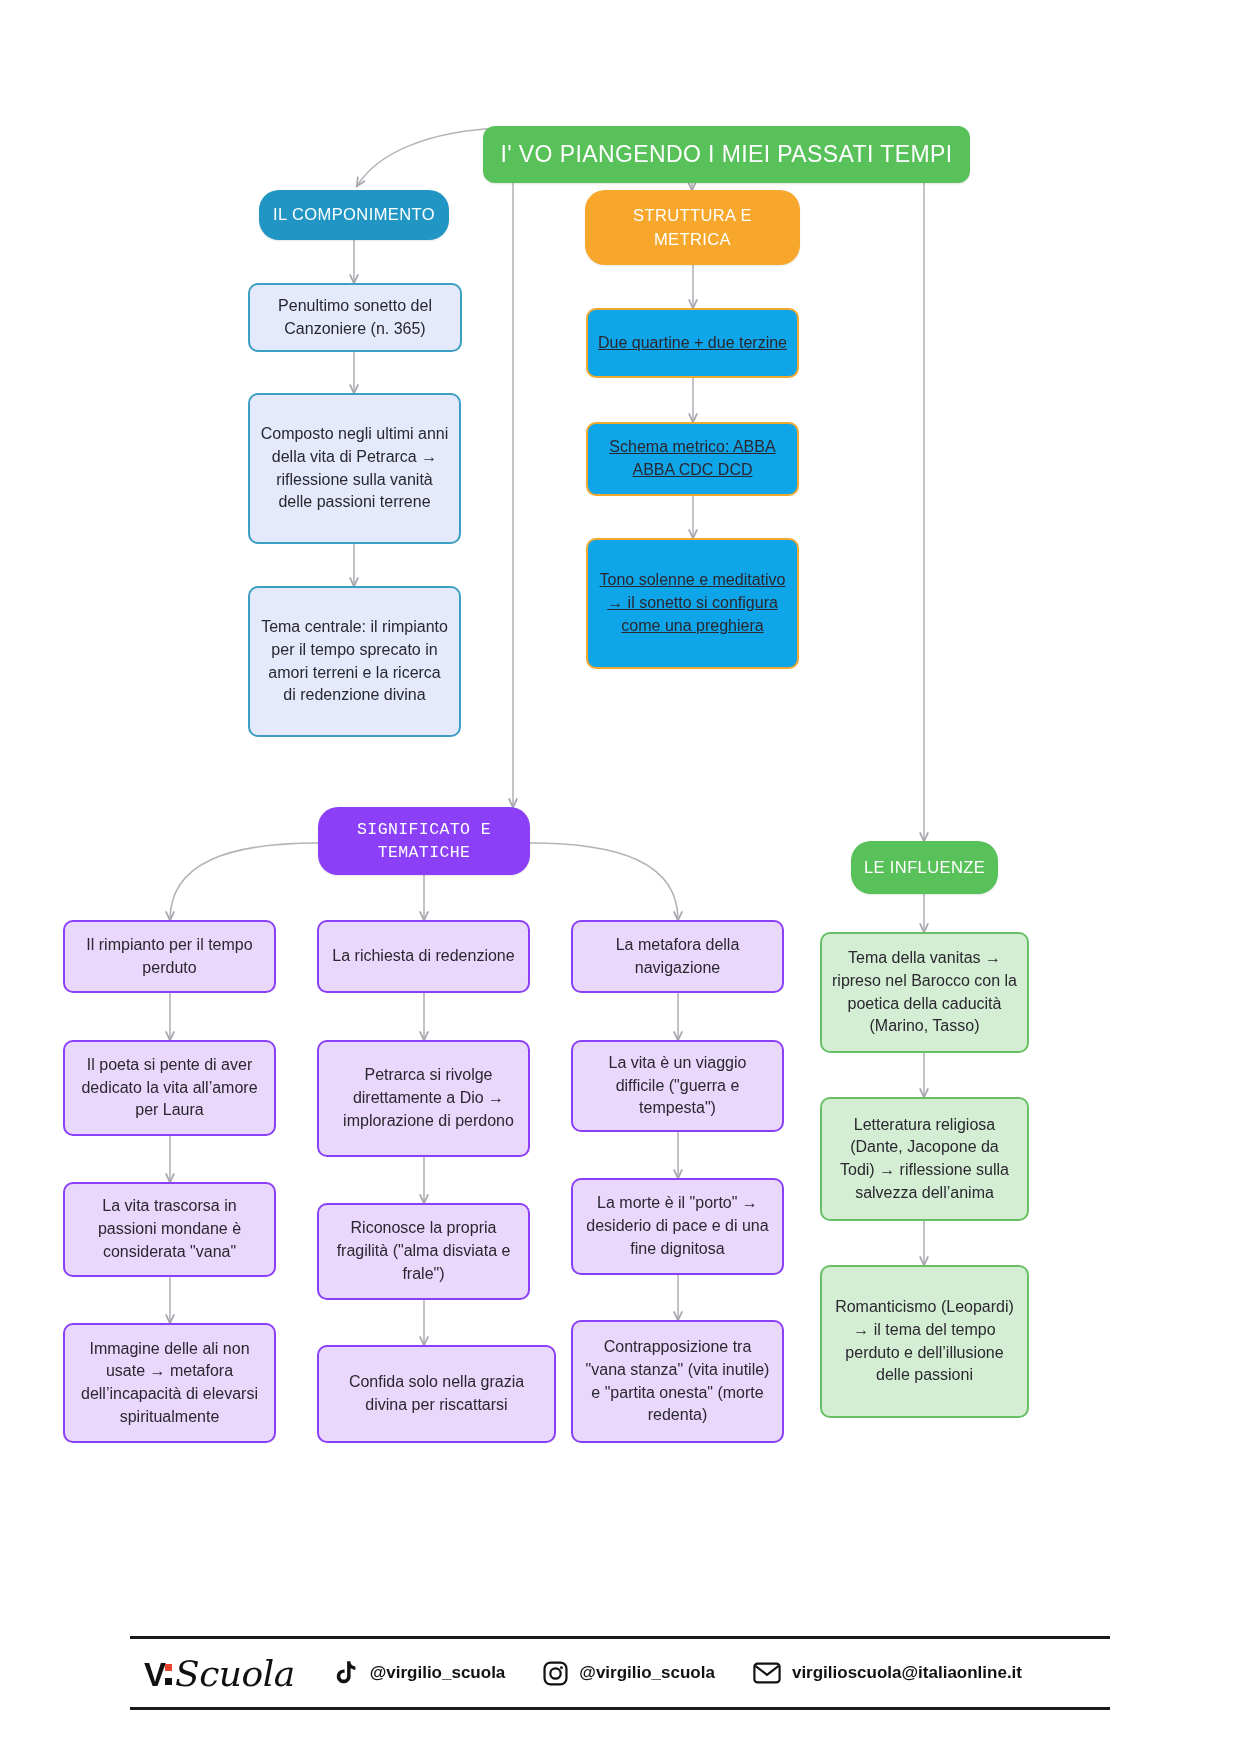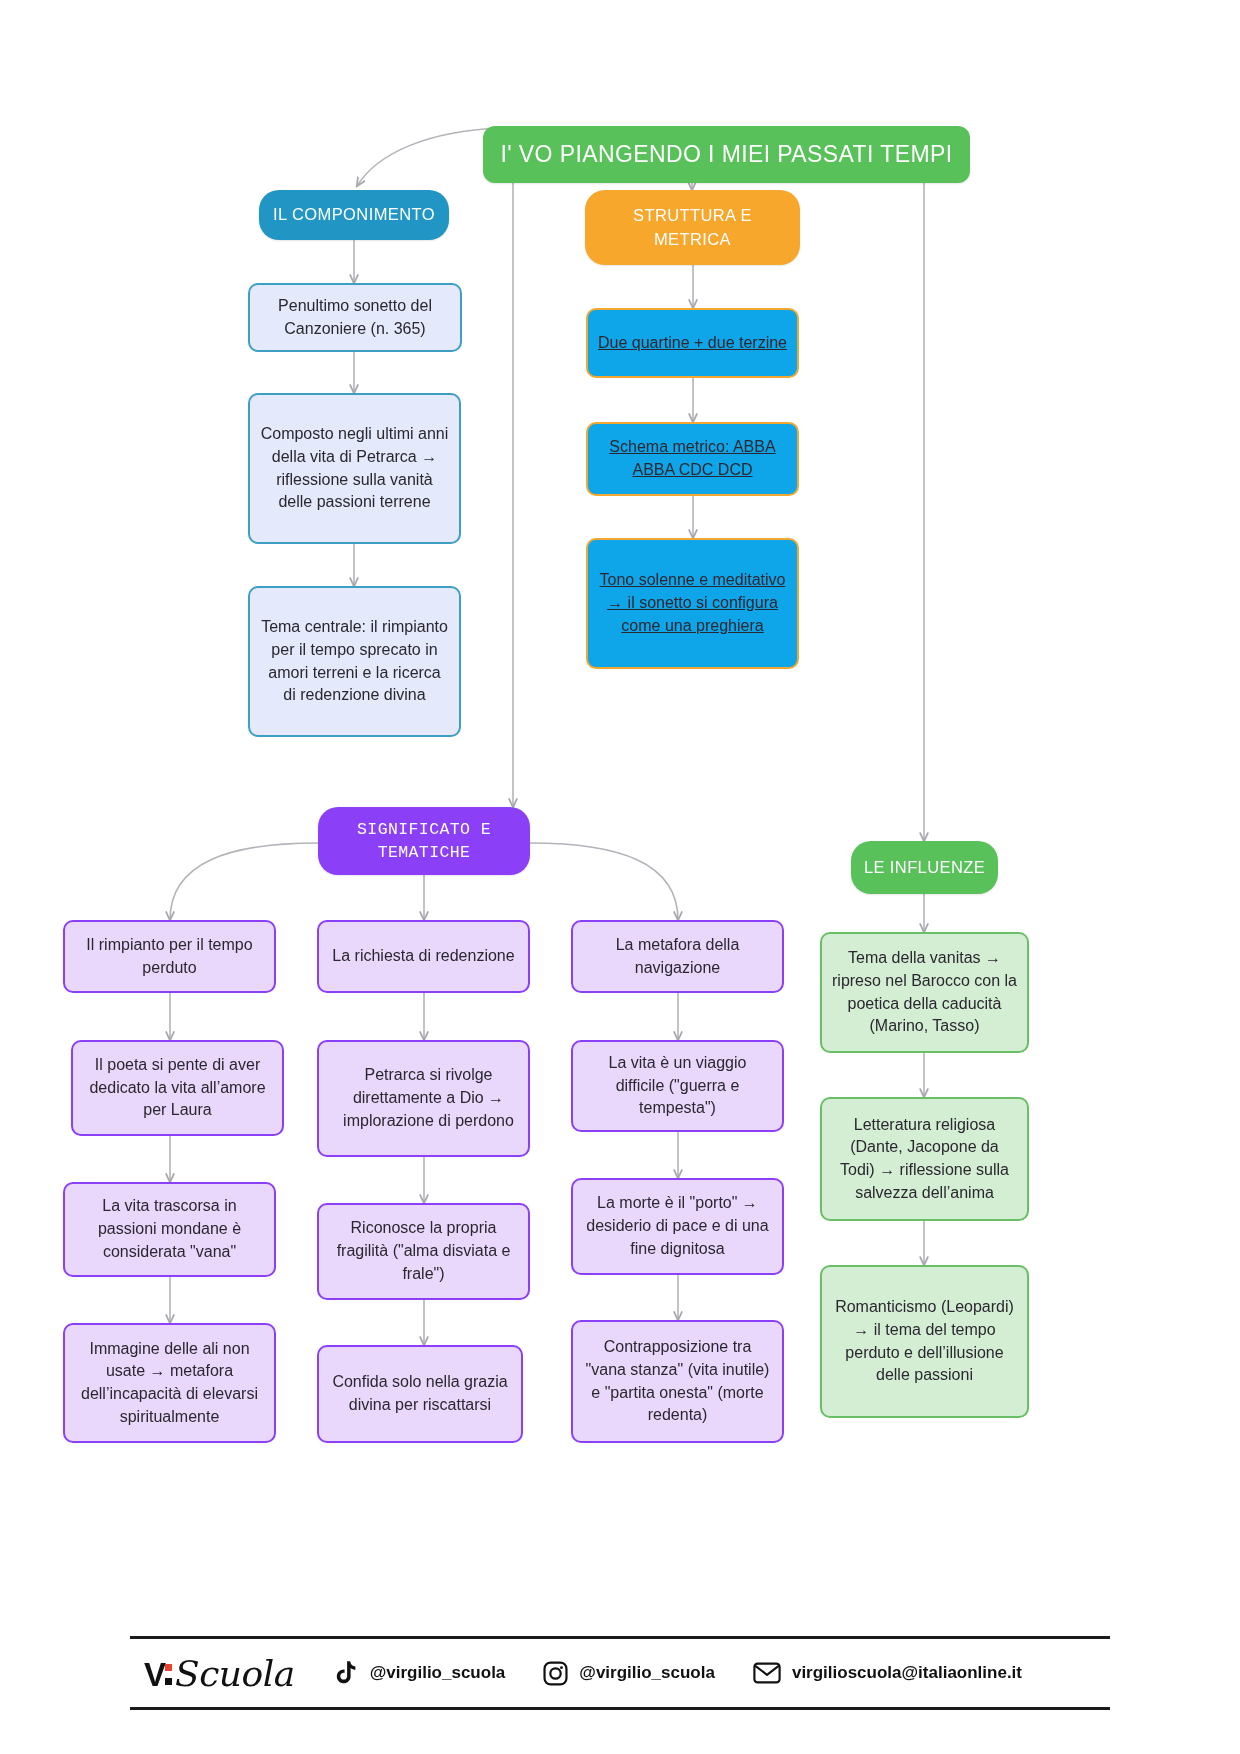--- a/index.html
+++ b/index.html
@@ -200,40 +200,40 @@
     <span>Tono solenne e meditativo → il sonetto si configura come una preghiera</span>
   </div>
 
   <div class="node hdr hdr-purple" style="left:318px; top:807px; width:212px; height:68px;font-family:Liberation Mono, monospace;">
     <span>SIGNIFICATO E TEMATICHE</span>
   </div>
 
   <div class="node leaf leaf-purple" style="left:63px; top:920px; width:213px; height:73px;">
     <span>Il rimpianto per il tempo perduto</span>
   </div>
-  <div class="node leaf leaf-purple" style="left:63px; top:1040px; width:213px; height:96px;margin-left:8px;">
+  <div class="node leaf leaf-purple" style="left:63px; top:1040px; width:213px; height:96px;">
     <span>Il poeta si pente di aver dedicato la vita all’amore per Laura</span>
   </div>
   <div class="node leaf leaf-purple" style="left:63px; top:1182px; width:213px; height:95px;">
     <span>La vita trascorsa in passioni mondane è considerata "vana"</span>
   </div>
   <div class="node leaf leaf-purple" style="left:63px; top:1323px; width:213px; height:120px;">
     <span>Immagine delle ali non usate → metafora dell’incapacità di elevarsi spiritualmente</span>
   </div>
 
   <div class="node leaf leaf-purple" style="left:317px; top:920px; width:213px; height:73px;">
     <span>La richiesta di redenzione</span>
   </div>
   <div class="node leaf leaf-purple" style="left:317px; top:1040px; width:213px; height:117px;padding-left:20px;">
     <span>Petrarca si rivolge direttamente a Dio → implorazione di perdono</span>
   </div>
   <div class="node leaf leaf-purple" style="left:317px; top:1203px; width:213px; height:97px;">
     <span>Riconosce la propria fragilità ("alma disviata e frale")</span>
   </div>
-  <div class="node leaf leaf-purple" style="left:317px; top:1345px; width:206px; height:98px;">
+  <div class="node leaf leaf-purple" style="left:317px; top:1345px; width:239px; height:98px;">
     <span>Confida solo nella grazia divina per riscattarsi</span>
   </div>
 
   <div class="node leaf leaf-purple" style="left:571px; top:920px; width:213px; height:73px;">
     <span>La metafora della navigazione</span>
   </div>
   <div class="node leaf leaf-purple" style="left:571px; top:1040px; width:213px; height:92px;">
     <span>La vita è un viaggio difficile ("guerra e tempesta")</span>
   </div>
   <div class="node leaf leaf-purple" style="left:571px; top:1178px; width:213px; height:97px;">

